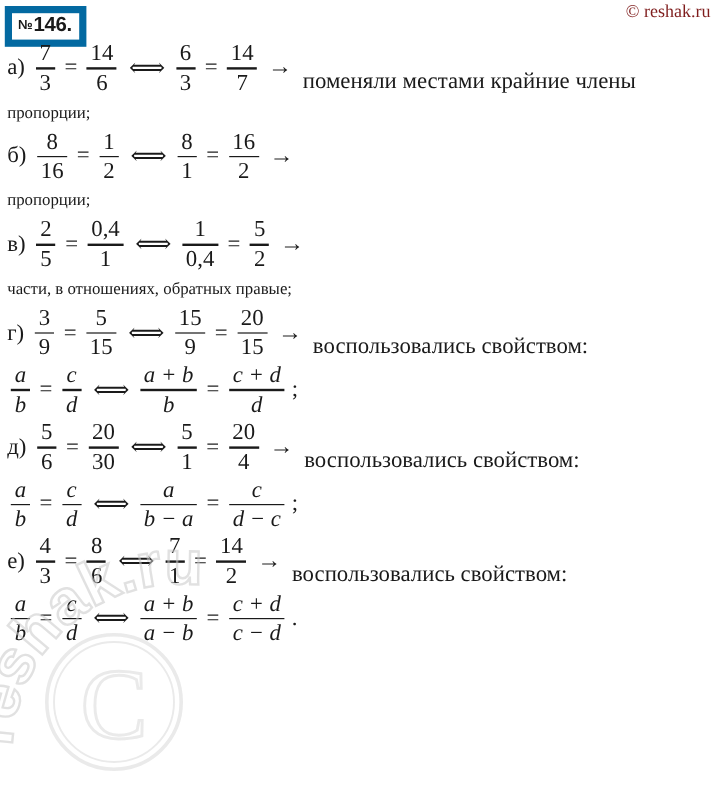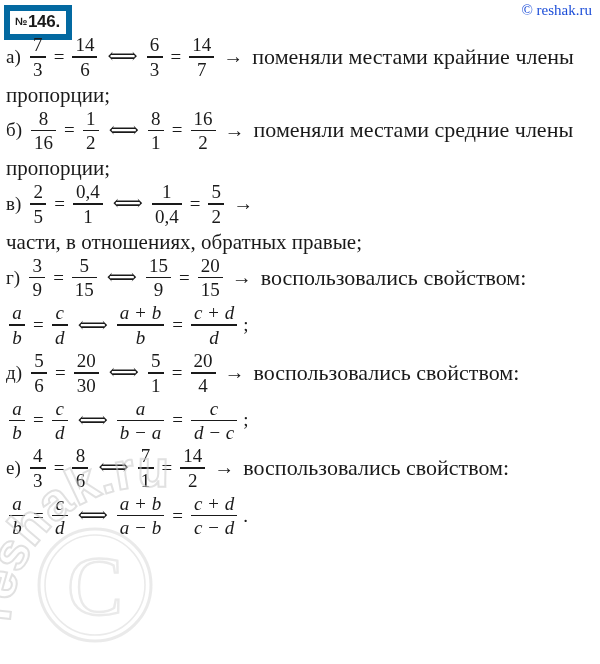--- a/index.html
+++ b/index.html
@@ -33,42 +33,42 @@
   .task-box .num-sign {
     font-size: 11px;
     vertical-align: 2px;
     margin-right: 1px;
   }
   .copyright {
     position: absolute;
     right: 8px;
     top: 2px;
     font-size: 15px;
-    color: #1d4ed8;
+    color: #7f1d1d;
     white-space: nowrap;
     font-family: "Liberation Serif", serif;
   }
 
   
   .content {
     position: absolute;
     left: 6px;
     top: 34px;
     right: 0;
   }
 
   .eq-line {
     display: flex;
     align-items: center;
     flex-wrap: nowrap;
     white-space: nowrap;
     margin-bottom: 2px;
   }
   .text-line {
-    font-size: 21px;
+    font-size: 14px;
     line-height: 26px;
     white-space: nowrap;
   }
 
   .label {
     font-size: 19px;
     margin-right: 6px;
   }
 
   
@@ -108,23 +108,24 @@
   .op.iff {
     font-size: 21px;
     margin: 0 7px;
     letter-spacing: -1px;
   }
   .op.arrow {
     font-size: 20px;
     margin: 0 7px 0 6px;
   }
   .phrase {
-    font-size: 22px;
+    font-size: 19px;
     margin-left: 2px;
     white-space: nowrap;
+    margin-top: 22px;
   }
   .punct { font-size: 19px; margin-left: 3px; }
 
   
   .watermark {
     position: absolute;
     left: 0;
     top: 452px;
     width: 300px;
     height: 212px;
@@ -193,21 +194,20 @@
       <span class="bar"></span>
       <span class="den">1</span>
     </span>
     <span class="op eq">=</span>
     <span class="frac">
       <span class="num">16</span>
       <span class="bar"></span>
       <span class="den">2</span>
     </span>
     <span class="op arrow">→</span>
-    <span class="phrase">поменяли местами средние члены</span>
   </div>
   <div class="text-line">пропорции;</div>
 
   <div class="eq-line">
     <span class="label">в)</span>
     <span class="frac">
       <span class="num">2</span>
       <span class="bar"></span>
       <span class="den">5</span>
     </span>

